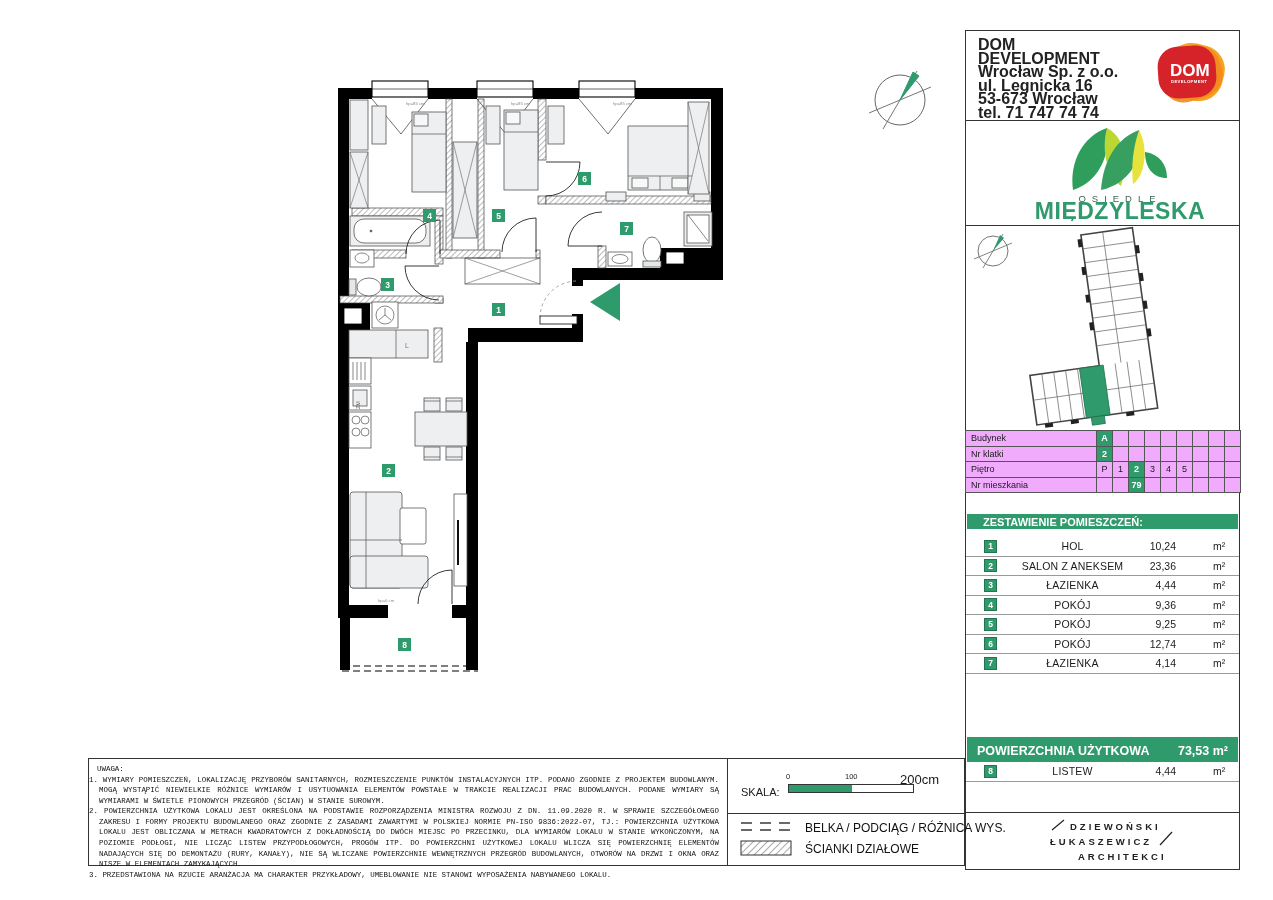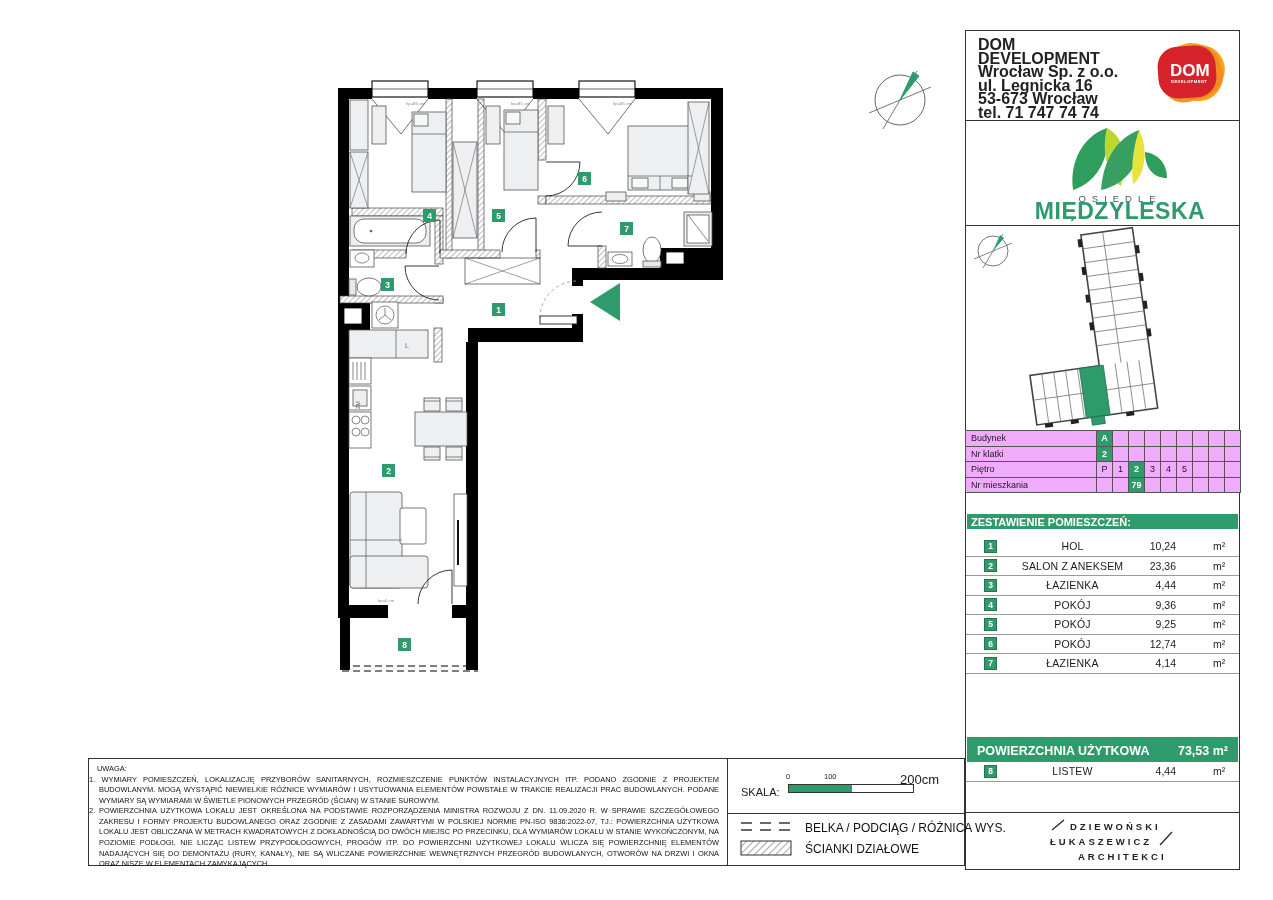--- a/index.html
+++ b/index.html
@@ -17,21 +17,21 @@
   .roomrow .rarea{font-size:10.5px;width:40px;text-align:right;}
   .roomrow .runit{font-size:10.5px;width:26px;text-align:left;padding-left:5px;margin-left:32px;}
   .itable{position:absolute;left:965px;top:430px;display:grid;
           grid-template-columns:131px repeat(9,16px);grid-auto-rows:15.5px;
           border-top:1px solid #555;border-left:1px solid #555;background:#fff;}
   .itable div{border-right:1px solid #555;border-bottom:1px solid #555;font-size:9px;
           display:flex;align-items:center;justify-content:center;box-sizing:border-box;background:#f0abfc;}
   .itable .lab{justify-content:flex-start;padding-left:5px;}
   .itable .g{background:#2F9A6B;color:#fff;font-weight:bold;}
   .notes{font-size:7.45px;line-height:1.42;text-align:justify;color:#111;}
-  .notes p{margin:0 0 0 2px;text-indent:-10px;}
+  .notes p{margin:0 0 0 2px;text-indent:-10px;font-family:Liberation Mono, monospace;}
   .legtext{font-size:12px;color:#111;}
   svg text{font-family:"Liberation Sans",sans-serif;}
 </style>
 </head>
 <body>
 
 <div id="sheet">
 
   <svg class="abs" style="left:320px;top:75px" width="420" height="615" viewBox="320 75 420 615">
     <defs>
@@ -387,21 +387,21 @@
       <div></div>
     <div class="g">79</div>
     <div></div>
       <div></div>
       <div></div>
       <div></div>
       <div></div>
       <div></div>
   </div>
 
-  <div class="abs greenbar" style="left:967px;top:514px;width:271px;height:15px;font-size:11px;padding-left:4px">ZESTAWIENIE POMIESZCZEŃ:</div>
+  <div class="abs greenbar" style="left:967px;top:514px;width:271px;height:15px;font-size:11px;padding-left:16px">ZESTAWIENIE POMIESZCZEŃ:</div>
 
   <div class="roomrow" style="top:537px">
     <span class="badge">1</span>
     <span class="rname">HOL</span>
     <span class="rarea">10,24</span>
     <span class="runit">m²</span>
   </div>
   <div class="roomrow" style="top:556.5px">
     <span class="badge">2</span>
     <span class="rname">SALON Z ANEKSEM</span>
@@ -459,27 +459,28 @@
     </g>
     <line x1="52" y1="12" x2="64" y2="2" stroke="#222" stroke-width="1.2"></line>
     <line x1="160" y1="27" x2="172" y2="14" stroke="#222" stroke-width="1.2"></line>
   </svg>
 
   <div class="box" style="left:88px;top:758px;width:640px;height:108px;padding:5px 8px">
     <div class="notes">
       <p style="text-indent:0;margin-left:0">UWAGA:</p>
       <p>1. WYMIARY POMIESZCZEŃ, LOKALIZACJĘ PRZYBORÓW SANITARNYCH, ROZMIESZCZENIE PUNKTÓW INSTALACYJNYCH ITP. PODANO ZGODNIE Z PROJEKTEM BUDOWLANYM. MOGĄ WYSTĄPIĆ NIEWIELKIE RÓŻNICE WYMIARÓW I USYTUOWANIA ELEMENTÓW POWSTAŁE W TRAKCIE REALIZACJI PRAC BUDOWLANYCH. PODANE WYMIARY SĄ WYMIARAMI W ŚWIETLE PIONOWYCH PRZEGRÓD (ŚCIAN) W STANIE SUROWYM.</p>
       <p>2. POWIERZCHNIA UŻYTKOWA LOKALU JEST OKREŚLONA NA PODSTAWIE ROZPORZĄDZENIA MINISTRA ROZWOJU Z DN. 11.09.2020 R. W SPRAWIE SZCZEGÓŁOWEGO ZAKRESU I FORMY PROJEKTU BUDOWLANEGO ORAZ ZGODNIE Z ZASADAMI ZAWARTYMI W POLSKIEJ NORMIE PN-ISO 9836:2022-07, TJ.: POWIERZCHNIA UŻYTKOWA LOKALU JEST OBLICZANA W METRACH KWADRATOWYCH Z DOKŁADNOŚCIĄ DO DWÓCH MIEJSC PO PRZECINKU, DLA WYMIARÓW LOKALU W STANIE WYKOŃCZONYM, NA POZIOMIE PODŁOGI, NIE LICZĄC LISTEW PRZYPODŁOGOWYCH, PROGÓW ITP. DO POWIERZCHNI UŻYTKOWEJ LOKALU WLICZA SIĘ POWIERZCHNIĘ ELEMENTÓW NADAJĄCYCH SIĘ DO DEMONTAŻU (RURY, KANAŁY), NIE SĄ WLICZANE POWIERZCHNIE WEWNĘTRZNYCH PRZEGRÓD BUDOWLANYCH, OTWORÓW NA DRZWI I OKNA ORAZ NISZE W ELEMENTACH ZAMYKAJĄCYCH.</p>
+      <p>3. PRZEDSTAWIONA NA RZUCIE ARANŻACJA MA CHARAKTER PRZYKŁADOWY, UMEBLOWANIE NIE STANOWI WYPOSAŻENIA NABYWANEGO LOKALU.</p>
     </div>
   </div>
 
   <div class="box" style="left:727px;top:758px;width:238px;height:56px"></div>
   <div class="abs" style="left:741px;top:786px;font-size:11px">SKALA:</div>
   <div class="abs" style="left:786px;top:772px;font-size:7.5px">0</div>
-  <div class="abs" style="left:824px;top:772px;font-size:7.5px">100</div>
+  <div class="abs" style="left:845px;top:772px;font-size:7.5px">100</div>
   <div class="abs" style="left:900px;top:772px;font-size:13px">200cm</div>
   <div class="abs" style="left:788px;top:784px;width:126px;height:9px;border:1px solid #333;box-sizing:border-box">
     <div style="width:63px;height:100%;background:#2F9A6B"></div>
   </div>
 
   <div class="box" style="left:727px;top:813px;width:238px;height:53px"></div>
   <svg class="abs" style="left:740px;top:820px" width="52" height="14" viewBox="0 0 52 14">
     <g stroke="#444" stroke-width="1.6">
       <line x1="1" y1="3" x2="12" y2="3"></line>
         <line x1="20" y1="3" x2="31" y2="3"></line>

